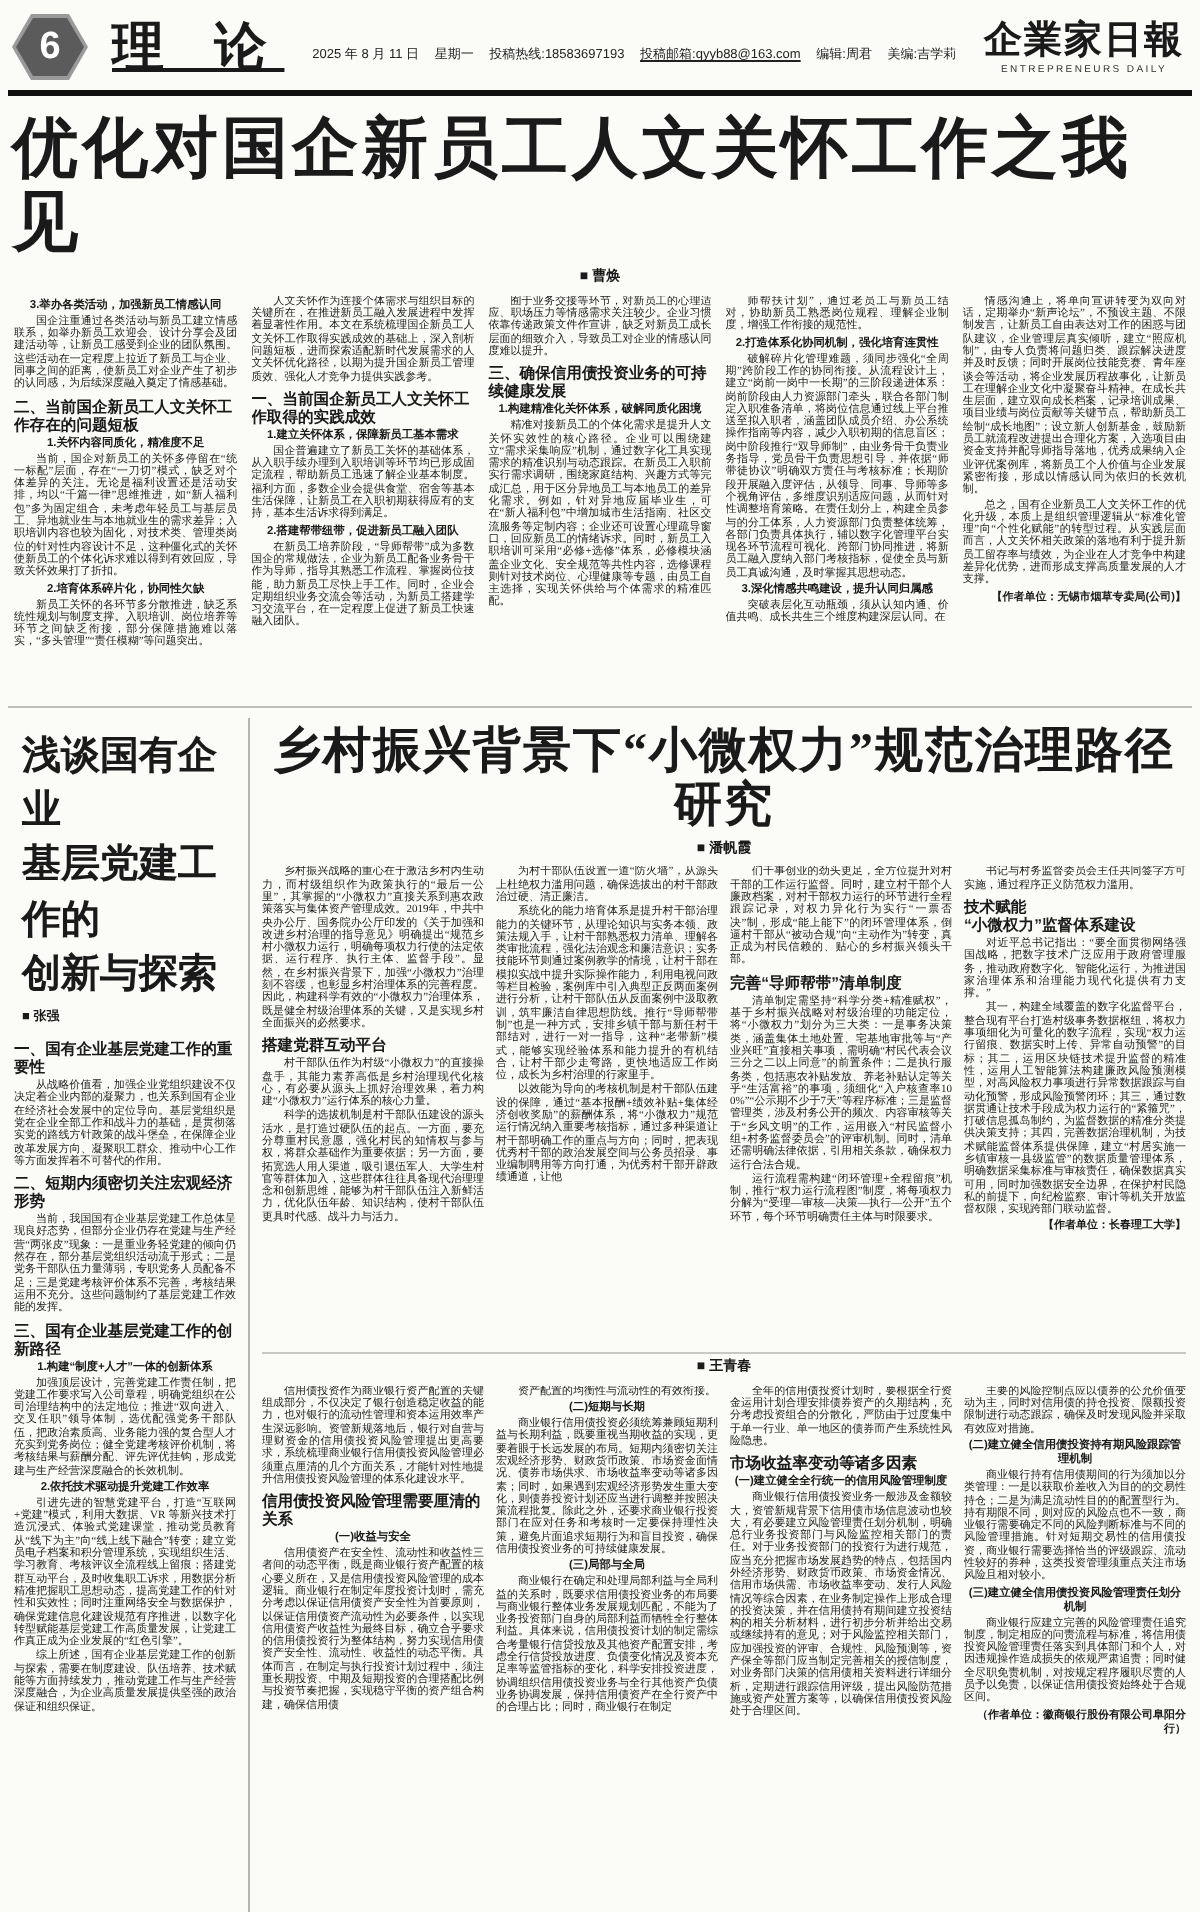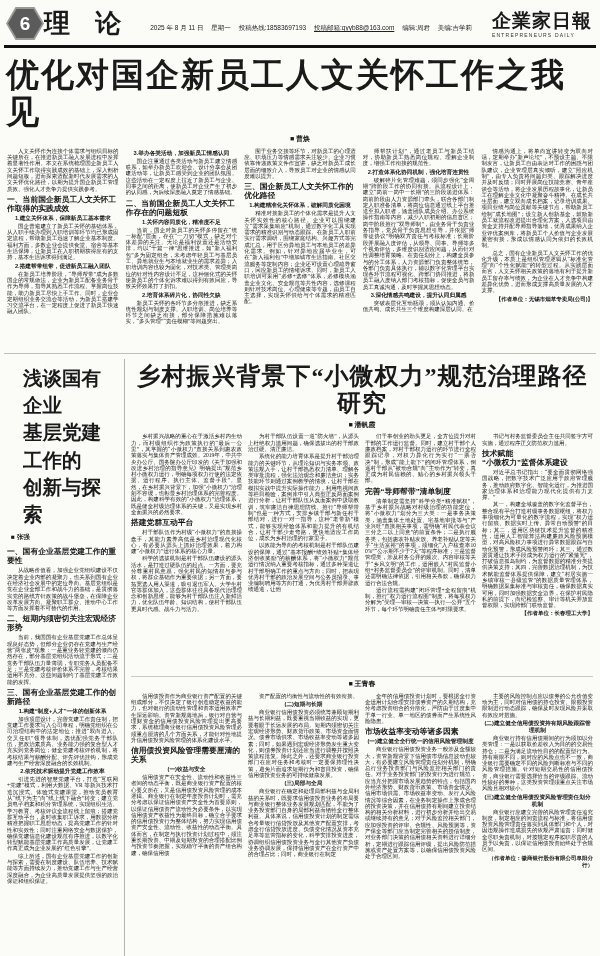--- a/index.html
+++ b/index.html
@@ -11,26 +11,26 @@
   
   .hdr { display:flex; align-items:flex-start; padding:7px 8px 0 6px; height:42px; }
   .hex-wrap { position:relative; width:38px; height:33px; flex:0 0 auto; }
   .hex-outer { position:absolute; inset:0; background:#9a9a9a;
     clip-path:polygon(25% 0,75% 0,100% 50%,75% 100%,25% 100%,0 50%); }
   .hex-inner { position:absolute; inset:2px; background:#5b5b5b;
     clip-path:polygon(25% 0,75% 0,100% 50%,75% 100%,25% 100%,0 50%);
     display:flex; align-items:center; justify-content:center; }
   .hex-inner span { color:#fff; font:bold 19px/1 "Liberation Sans","DejaVu Sans",sans-serif; }
   .sec-title { font:bold 26px/33px "Liberation Sans","DejaVu Sans",sans-serif;
-    letter-spacing:9px; margin-left:0; white-space:nowrap; }
+    letter-spacing:9px; margin-left:12px; white-space:nowrap;text-decoration:underline; }
   .dateline { flex:1; text-align:center; font:6.5px/1.6 "Liberation Sans","DejaVu Sans",sans-serif;
     color:#222; margin-top:16px; white-space:nowrap; overflow:hidden; }
   .dateline span { margin:0 3px; }
   .dateline .em { text-decoration:underline; }
-  .masthead { text-align:left; flex:0 0 auto; margin-top:4px; }
+  .masthead { text-align:center; flex:0 0 auto; margin-top:4px; }
   .mh-cn { font:bold 19px/1.1 "Liberation Serif","DejaVu Serif",serif; letter-spacing:1px; }
   .mh-en { font:5px/1.4 "Liberation Sans","DejaVu Sans",sans-serif; letter-spacing:1.2px; color:#333; }
   .hdr-rule { height:2.5px; background:#111; margin:3px 4px 0 4px; }
   
   .byline { text-align:center; font:bold 7px/1.2 "Liberation Sans","DejaVu Sans",sans-serif; margin:3px 0 4px; }
   .cols { display:flex; gap:7px; padding:0 7px; overflow:hidden; }
   .col { flex:1 1 0; overflow:hidden; min-width:0; }
   .it-p { font-size:5.5px; line-height:6.3px; text-align:justify; text-indent:2em;
     margin:0 0 1px 0; word-break:break-all; }
   .it-h1 { font:bold 7.8px/9px "Liberation Sans","DejaVu Sans",sans-serif;
@@ -42,21 +42,21 @@
   
   .a1-title { font:bold 33px/1.15 "Liberation Serif","DejaVu Serif",serif;
     letter-spacing:2px; margin:9px 6px 2px; }
   .a1 .cols { height:198px; }
   .band-rule { height:1px; background:#bfbfbc; margin:7px 4px 5px; }
   
   .band { display:flex; padding:0 7px; height:636px; }
   .left-art { width:118px; flex:0 0 auto; padding-right:6px; border-right:1px solid #b5b5b0;
     display:flex; flex-direction:column; overflow:hidden; }
   .a2-title { font:bold 19.5px/1.4 "Liberation Serif","DejaVu Serif",serif;
-    white-space:pre-line; margin:6px 16px 2px; }
+    white-space:pre-line; margin:6px 4px 2px; }
   .a2-byline { font:bold 6.5px/1.2 "Liberation Sans","DejaVu Sans",sans-serif; margin:2px 0 4px 4px; }
   .a2-body { flex:1 1 auto; overflow:hidden; }
   .right-zone { flex:1 1 auto; min-width:0; padding-left:6px; }
   .a3-title, .a4-title { text-align:center; font:bold 24px/1.15 "Liberation Serif","DejaVu Serif",serif;
     letter-spacing:1px; margin:4px 0 1px; }
   .a3 .cols, .a4 .cols { padding:0; gap:6px; }
   .a3 .cols { height:238px; }
   .a4 .cols { height:240px; }
   .a4-sep { height:1px; background:#c8c8c4; margin:5px 0 2px; }
 </style>
@@ -86,39 +86,39 @@
       <div class="mh-en">ENTREPRENEURS DAILY</div>
     </div>
   </div>
   <div class="hdr-rule"></div>
 
   <div class="a1">
     <div class="a1-title">优化对国企新员工人文关怀工作之我见</div>
     <div class="byline">■ 曹焕</div>
     <div class="cols">
         <div class="col">
-          <p class="it-p">人文关怀作为连接个体需求与组织目标的关键所在，在推进新员工融入发展进程中发挥着显著性作用。本文在系统梳理国企新员工人文关怀工作取得实践成效的基础上，深入剖析问题短板，进而探索适配新时代发展需求的人文关怀优化路径，以期为提升国企新员工管理质效、强化人才竞争力提供实践参考。</p>
-          <div class="it-h1">一、当前国企新员工人文关怀工作取得的实践成效</div>
-          <div class="it-h2">1.建立关怀体系，保障新员工基本需求</div>
-          <p class="it-p">国企普遍建立了新员工关怀的基础体系，从入职手续办理到入职培训等环节均已形成固定流程，帮助新员工迅速了解企业基本制度。福利方面，多数企业会提供食堂、宿舍等基本生活保障，让新员工在入职初期获得应有的支持，基本生活诉求得到满足。</p>
-          <div class="it-h2">2.搭建帮带纽带，促进新员工融入团队</div>
-          <p class="it-p">在新员工培养阶段，“导师帮带”成为多数国企的常规做法，企业为新员工配备业务骨干作为导师，指导其熟悉工作流程、掌握岗位技能，助力新员工尽快上手工作。同时，企业会定期组织业务交流会等活动，为新员工搭建学习交流平台，在一定程度上促进了新员工快速融入团队。</p>
-        </div>
-        <div class="col">
           <div class="it-h2">3.举办各类活动，加强新员工情感认同</div>
           <p class="it-p">国企注重通过各类活动与新员工建立情感联系，如举办新员工欢迎会、设计分享会及团建活动等，让新员工感受到企业的团队氛围。这些活动在一定程度上拉近了新员工与企业、同事之间的距离，使新员工对企业产生了初步的认同感，为后续深度融入奠定了情感基础。</p>
           <div class="it-h1">二、当前国企新员工人文关怀工作存在的问题短板</div>
           <div class="it-h2">1.关怀内容同质化，精准度不足</div>
           <p class="it-p">当前，国企对新员工的关怀多停留在“统一标配”层面，存在“一刀切”模式，缺乏对个体差异的关注。无论是福利设置还是活动安排，均以“千篇一律”思维推进，如“新人福利包”多为固定组合，未考虑年轻员工与基层员工、异地就业生与本地就业生的需求差异；入职培训内容也较为固化，对技术类、管理类岗位的针对性内容设计不足，这种僵化式的关怀使新员工的个体化诉求难以得到有效回应，导致关怀效果打了折扣。</p>
           <div class="it-h2">2.培育体系碎片化，协同性欠缺</div>
           <p class="it-p">新员工关怀的各环节多分散推进，缺乏系统性规划与制度支撑。入职培训、岗位培养等环节之间缺乏衔接，部分保障措施难以落实，“多头管理”“责任模糊”等问题突出。</p>
         </div>
         <div class="col">
+          <p class="it-p">人文关怀作为连接个体需求与组织目标的关键所在，在推进新员工融入发展进程中发挥着显著性作用。本文在系统梳理国企新员工人文关怀工作取得实践成效的基础上，深入剖析问题短板，进而探索适配新时代发展需求的人文关怀优化路径，以期为提升国企新员工管理质效、强化人才竞争力提供实践参考。</p>
+          <div class="it-h1">一、当前国企新员工人文关怀工作取得的实践成效</div>
+          <div class="it-h2">1.建立关怀体系，保障新员工基本需求</div>
+          <p class="it-p">国企普遍建立了新员工关怀的基础体系，从入职手续办理到入职培训等环节均已形成固定流程，帮助新员工迅速了解企业基本制度。福利方面，多数企业会提供食堂、宿舍等基本生活保障，让新员工在入职初期获得应有的支持，基本生活诉求得到满足。</p>
+          <div class="it-h2">2.搭建帮带纽带，促进新员工融入团队</div>
+          <p class="it-p">在新员工培养阶段，“导师帮带”成为多数国企的常规做法，企业为新员工配备业务骨干作为导师，指导其熟悉工作流程、掌握岗位技能，助力新员工尽快上手工作。同时，企业会定期组织业务交流会等活动，为新员工搭建学习交流平台，在一定程度上促进了新员工快速融入团队。</p>
+        </div>
+        <div class="col">
           <p class="it-p">囿于业务交接等环节，对新员工的心理适应、职场压力等情感需求关注较少。企业习惯依靠传递政策文件作宣讲，缺乏对新员工成长层面的细致介入，导致员工对企业的情感认同度难以提升。</p>
-          <div class="it-h1">三、国企新员工人文关怀工作的优化路径</div>
+          <div class="it-h1">三、确保信用债投资业务的可持续健康发展</div>
           <div class="it-h2">1.构建精准化关怀体系，破解同质化困境</div>
           <p class="it-p">精准对接新员工的个体化需求是提升人文关怀实效性的核心路径。企业可以围绕建立“需求采集响应”机制，通过数字化工具实现需求的精准识别与动态跟踪。在新员工入职前实行需求调研，围绕家庭结构、兴趣方式等完成汇总，用于区分异地员工与本地员工的差异化需求。例如，针对异地应届毕业生，可在“新人福利包”中增加城市生活指南、社区交流服务等定制内容；企业还可设置心理疏导窗口，回应新员工的情绪诉求。同时，新员工入职培训可采用“必修+选修”体系，必修模块涵盖企业文化、安全规范等共性内容，选修课程则针对技术岗位、心理健康等专题，由员工自主选择，实现关怀供给与个体需求的精准匹配。</p>
         </div>
         <div class="col">
           <p class="it-p">师帮扶计划”，通过老员工与新员工结对，协助新员工熟悉岗位规程、理解企业制度，增强工作衔接的规范性。</p>
           <div class="it-h2">2.打造体系化协同机制，强化培育连贯性</div>
           <p class="it-p">破解碎片化管理难题，须同步强化“全周期”跨阶段工作的协同衔接。从流程设计上，建立“岗前一岗中一长期”的三阶段递进体系：岗前阶段由人力资源部门牵头，联合各部门制定入职准备清单，将岗位信息通过线上平台推送至拟入职者，涵盖团队成员介绍、办公系统操作指南等内容，减少入职初期的信息盲区；岗中阶段推行“双导师制”，由业务骨干负责业务指导，党员骨干负责思想引导，并依据“师带徒协议”明确双方责任与考核标准；长期阶段开展融入度评估，从领导、同事、导师等多个视角评估，多维度识别适应问题，从而针对性调整培育策略。在责任划分上，构建全员参与的分工体系，人力资源部门负责整体统筹，各部门负责具体执行，辅以数字化管理平台实现各环节流程可视化、跨部门协同推进，将新员工融入度纳入部门考核指标，促使全员与新员工真诚沟通，及时掌握其思想动态。</p>
           <div class="it-h2">3.深化情感共鸣建设，提升认同归属感</div>
           <p class="it-p">突破表层化互动瓶颈，须从认知内通、价值共鸣、成长共生三个维度构建深层认同。在</p>
         </div>

